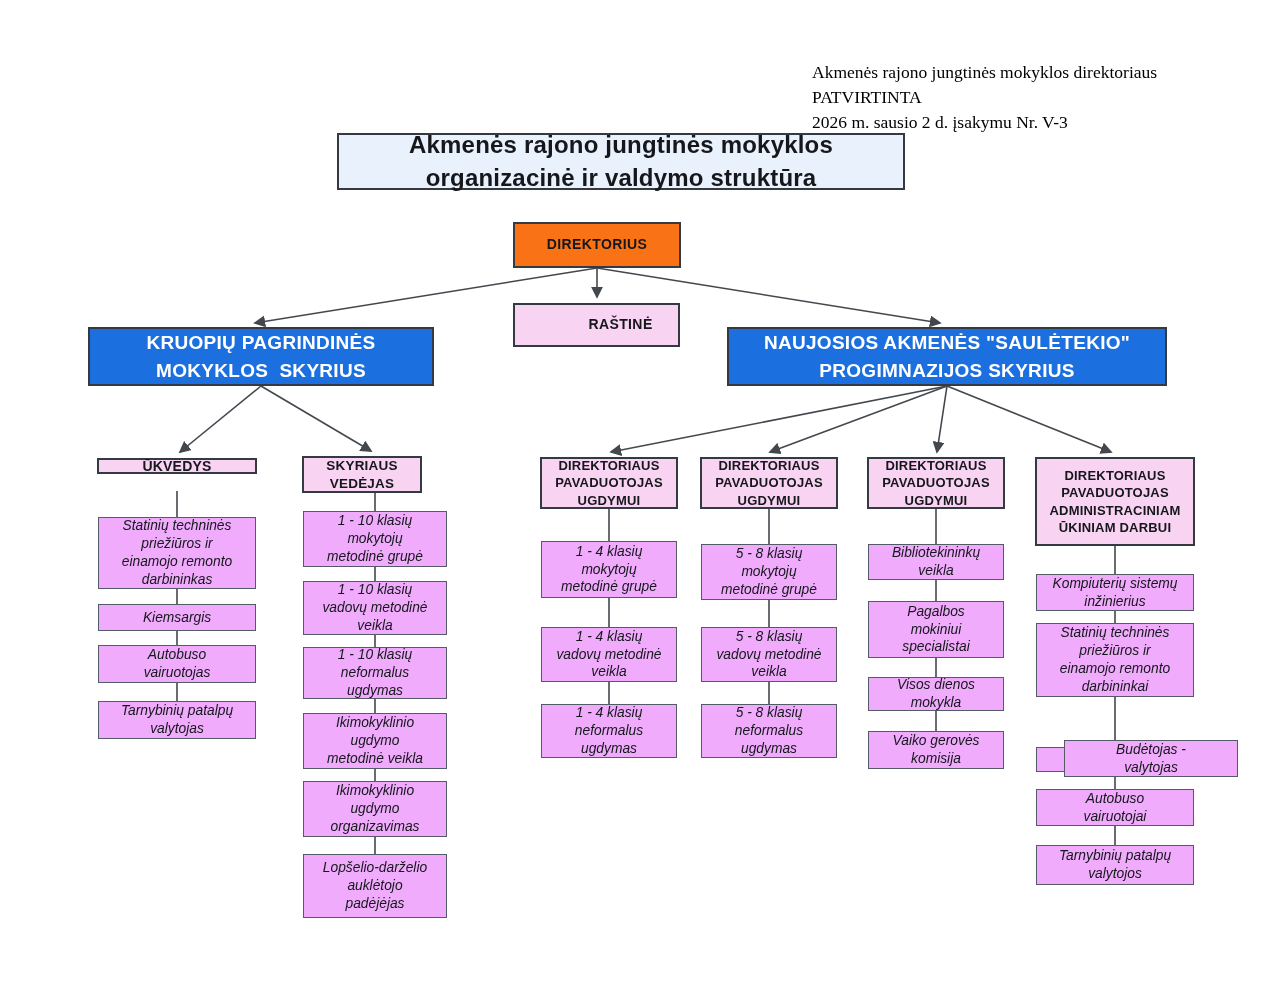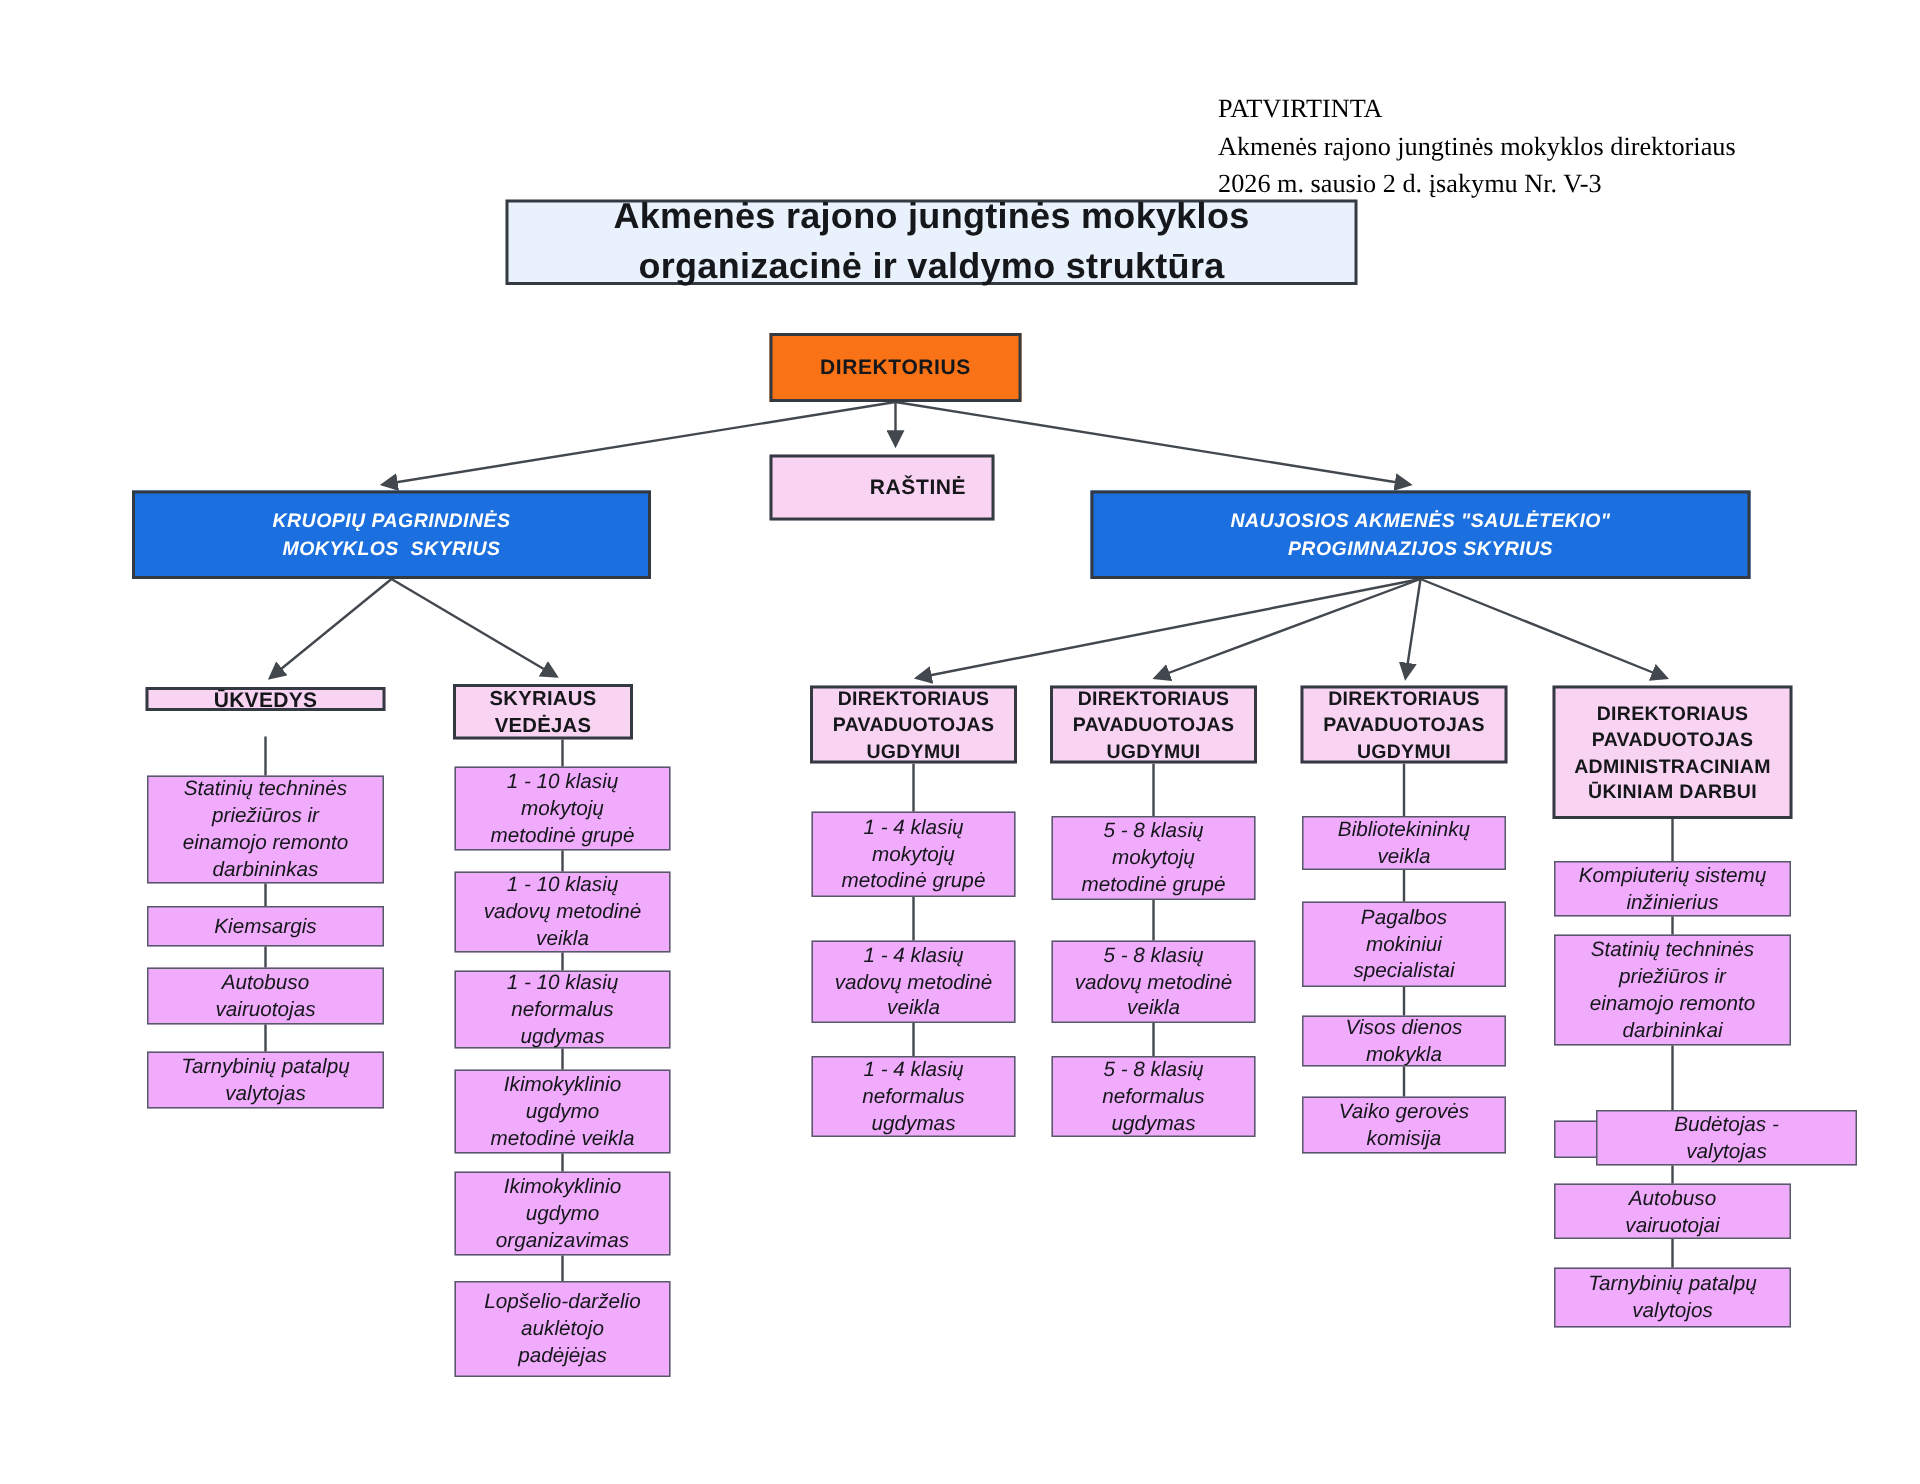--- a/index.html
+++ b/index.html
@@ -19,21 +19,21 @@
   }
   .b-dark{border:2px solid #343a42;}
   .b-mid{border:1.4px solid #545b66;}
   .fill-title{background:#e9f1fc;}
   .fill-medblue{background:#f97316;}
   .fill-strongblue{background:#1b6fdf;color:#ffffff;}
   .fill-pink{background:#f8d3f2;}
   .fill-light{background:#f0abfc;font-style:italic;}
   .title{font-weight:bold;font-size:24px;line-height:1.36;letter-spacing:.2px;}
   .top-node{font-weight:bold;font-size:14px;letter-spacing:.4px;}
-  .branch{font-weight:bold;font-size:13px;letter-spacing:.3px;line-height:1.45;font-style:italic;}
+  .branch{font-weight:bold;font-size:19px;letter-spacing:.3px;line-height:1.45;}
   .colhead{font-weight:bold;font-size:13px;line-height:1.32;letter-spacing:.2px;}
   .item{font-size:13.8px;line-height:1.3;}
   .approval{
     position:absolute;left:812px;top:60px;z-index:1;
     font-family:"Liberation Serif",serif;font-size:17.5px;
     line-height:25px;color:#000;white-space:nowrap;
   }
 </style>
 </head>
 <body>
@@ -63,31 +63,31 @@
       <line x1="177" y1="491" x2="177" y2="706"></line>
       <line x1="375" y1="492" x2="375" y2="860"></line>
       <line x1="609" y1="509" x2="609" y2="710"></line>
       <line x1="769" y1="509" x2="769" y2="710"></line>
       <line x1="936" y1="509" x2="936" y2="737"></line>
       <line x1="1115" y1="546" x2="1115" y2="850"></line>
     </g>
   </svg>
 
   <div class="approval">
+    <div>Akmenės rajono jungtinės mokyklos direktoriaus</div>
     <div>PATVIRTINTA</div>
-    <div>Akmenės rajono jungtinės mokyklos direktoriaus</div>
     <div>2026 m. sausio 2 d. įsakymu Nr. V-3</div>
   </div>
 
   <div class="box b-dark fill-title title" style="left:337px;top:133px;width:568px;height:57px;">Akmenės rajono jungtinės mokyklos
 organizacinė ir valdymo struktūra</div>
 
   <div class="box b-dark fill-medblue top-node" style="left:513px;top:222px;width:168px;height:46px;">DIREKTORIUS</div>
 
-  <div class="box b-dark fill-pink top-node" style="left:513px;top:303px;width:150px;height:44px;padding-left:48px;">RAŠTINĖ</div>
+  <div class="box b-dark fill-pink top-node" style="left:513px;top:303px;width:167px;height:44px;padding-left:48px;">RAŠTINĖ</div>
 
   <div class="box b-dark fill-strongblue branch" style="left:88px;top:327px;width:346px;height:59px;">KRUOPIŲ PAGRINDINĖS
 MOKYKLOS  SKYRIUS</div>
 
   <div class="box b-dark fill-strongblue branch" style="left:727px;top:327px;width:440px;height:59px;">NAUJOSIOS AKMENĖS "SAULĖTEKIO"
 PROGIMNAZIJOS SKYRIUS</div>
 
   <div class="box b-dark fill-pink colhead" style="left:97px;top:458px;width:160px;height:16px;font-size:14px;">ŪKVEDYS</div>
   <div class="box b-mid fill-light item" style="left:98px;top:517px;width:158px;height:72px;">Statinių techninės
 priežiūros ir

